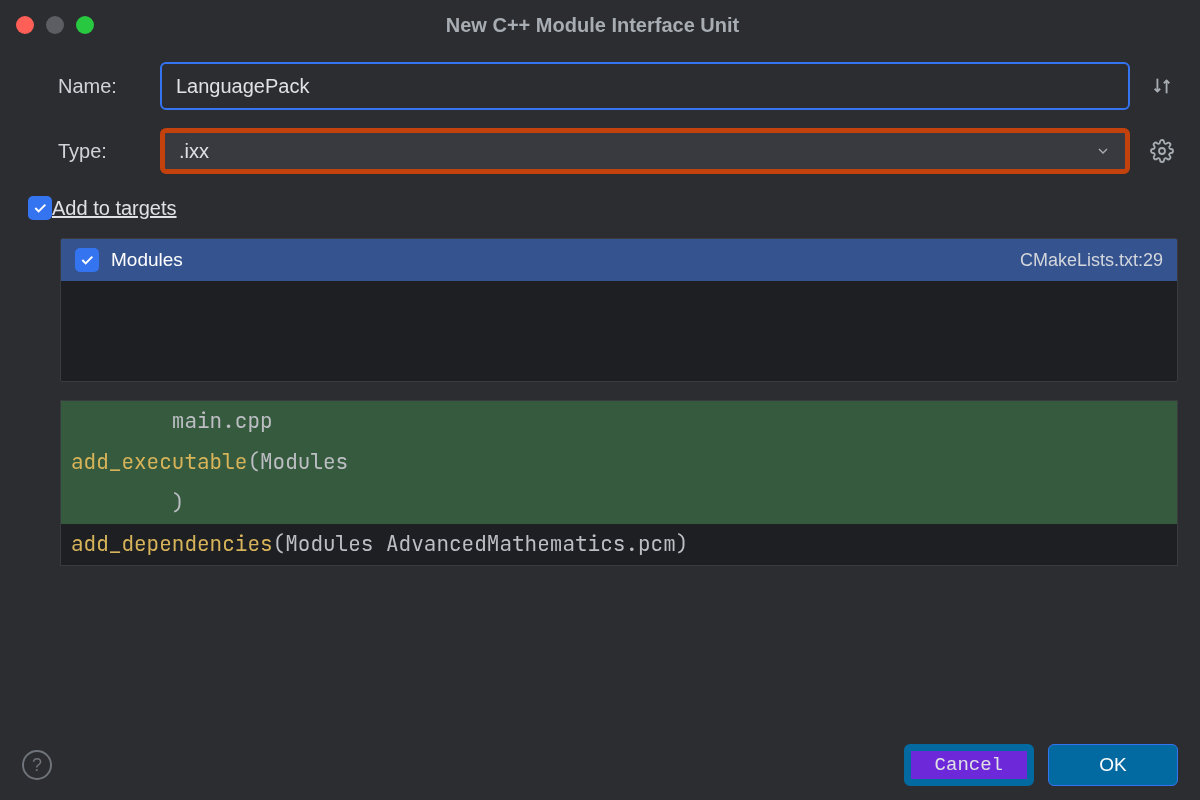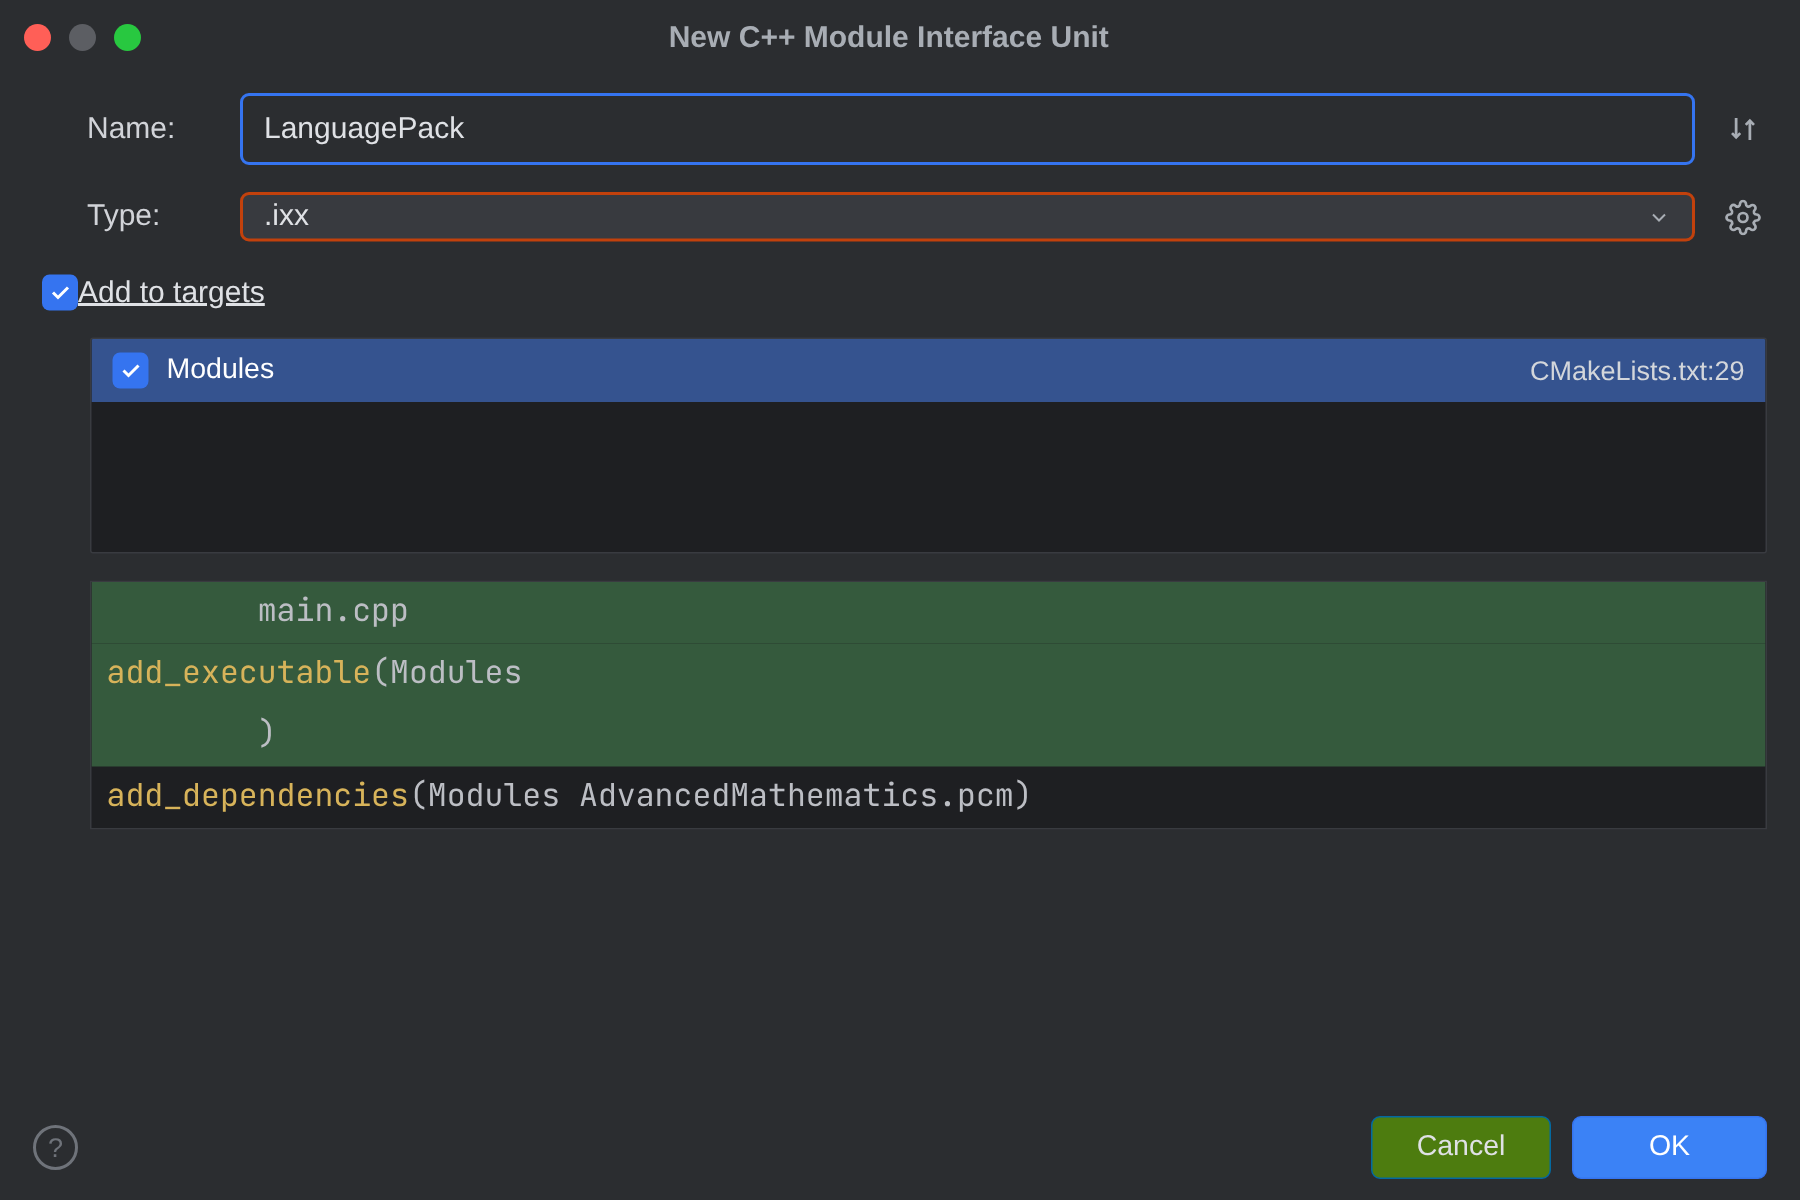--- a/index.html
+++ b/index.html
@@ -45,23 +45,23 @@
     border-radius: 6px;
     color: #dfe1e5;
     font-size: 20px;
     padding: 0 14px;
     outline: none;
   }
 
   .side-btn { width: 32px; display:flex; align-items:center; justify-content:center; color:#a8adb4; }
 
   .select {
-    flex: 1; height: 33px;
+    flex: 1; height: 46px;
     background: #383a3f;
-    border: 2px solid #c2410c;
+    border: 5px solid #c2410c;
     border-radius: 6px;
     color: #dfe1e5;
     font-size: 20px;
     padding: 0 14px;
     display:flex; align-items:center; justify-content:space-between;
   }
 
   .check-row { display:flex; align-items:center; gap:0; padding: 4px 6px 0 6px; text-decoration: underline; }
   .checkbox {
     width: 24px; height: 24px;
@@ -109,22 +109,22 @@
     display:flex; align-items:center; padding: 0 22px; gap: 14px;
   }
   .footer-spacer { flex:1; }
   .btn {
     height: 42px; min-width: 120px;
     border-radius: 6px;
     font-size: 19px;
     display:flex; align-items:center; justify-content:center;
     padding: 0 24px;
   }
-  .btn-secondary { background: #4d7c0f; border: 1px solid #0369a1; color: #dfe1e5; }
-  .btn-primary   { background: #3b82f6; border: 1px solid #3574f0; color: #fff; min-width: 130px;}
+  .btn-secondary { background: #6d28d9; border: 7px solid #0369a1; color: #dfe1e5; font-family: Liberation Mono, monospace; }
+  .btn-primary   { background: #0369a1; border: 1px solid #3574f0; color: #fff; min-width: 130px;}
 
   .help-circle {
     width: 30px; height: 30px; border-radius: 50%;
     border: 2px solid #6f737a; color: #6f737a;
     display:flex; align-items:center; justify-content:center;
     font-size: 18px;
   }
 
   .chev { color:#a8adb4; }
   svg { display:block; }

